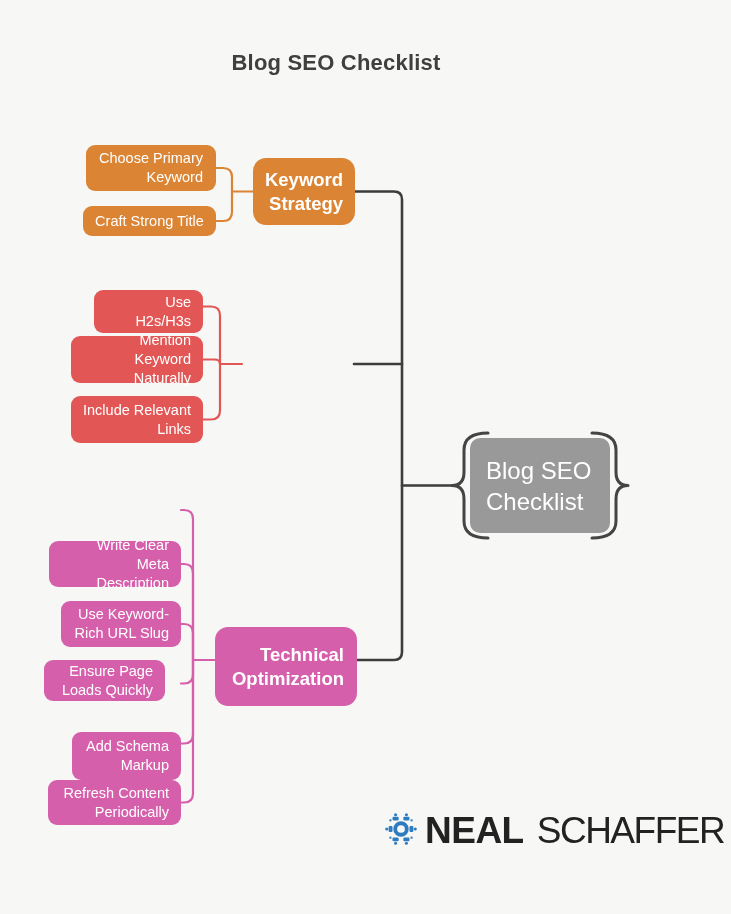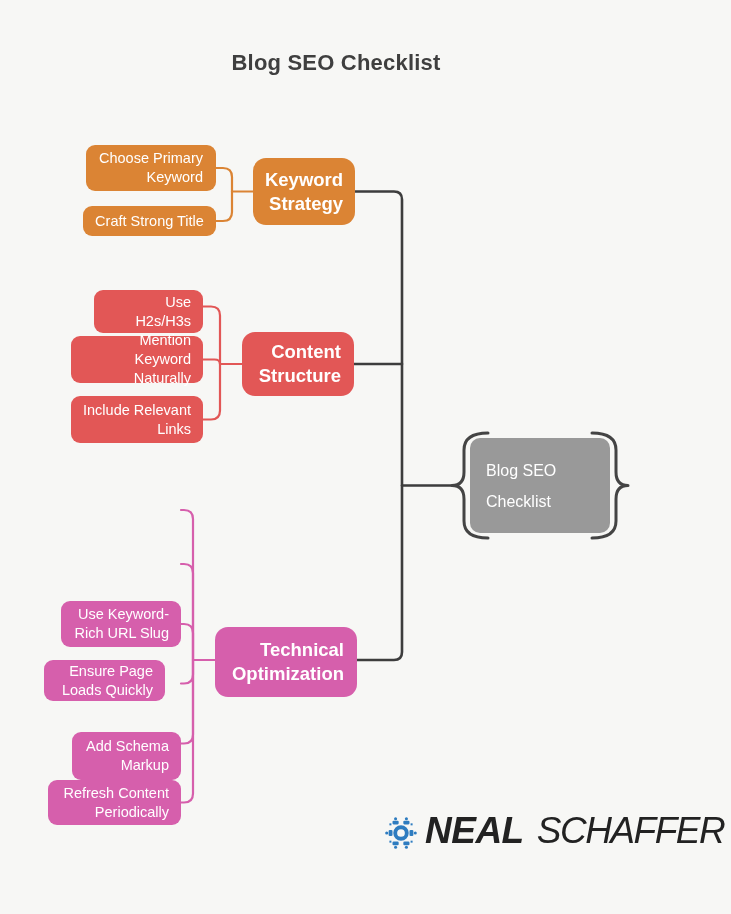--- a/index.html
+++ b/index.html
@@ -23,25 +23,25 @@
   .brace{stroke:var(--brace); stroke-width:3;}
   .node{
     position:absolute; z-index:2; box-sizing:border-box; color:#fff;
     display:flex; align-items:center; justify-content:flex-end;
     text-align:right; border-radius:9px; padding:0 12px;
     font-size:14.5px; line-height:19px;
   }
   .node.parent{border-radius:13px; font-weight:bold; font-size:18.5px; line-height:24px; padding:0 13px;}
   .node.center-node{
     border-radius:10px; justify-content:flex-start; text-align:left;
-    font-size:16px; line-height:31px; padding:0 16px; font-weight:400;
+    font-size:24px; line-height:31px; padding:0 16px; font-weight:400;
   }
   .orange{background:var(--orange);justify-content:center;} .red{background:var(--red);}
   .pink{background:var(--pink);} .gray{background:var(--gray);}
-  .logo{position:absolute; left:384px; top:810px; z-index:2; display:flex; align-items:flex-end;font-style:italic;}
+  .logo{position:absolute; left:384px; top:810px; z-index:2; display:flex; align-items:flex-start;}
   .logo svg{display:block; margin-right:7px;}
   .logo .neal{font-weight:700; font-size:37px; color:var(--logodark); letter-spacing:-.5px;}
   .logo .schaffer{font-weight:400; font-size:37px; color:var(--logodark); letter-spacing:-1.5px; margin-left:13px;}
 </style>
 </head>
 <body>
 
 <div class="canvas">
 
   <div class="title">Blog SEO Checklist</div>
@@ -106,27 +106,27 @@
         <div>Mention Keyword</div>
          <div>Naturally</div>
       </div>
   </div>
   <div class="node red" style="left:71px;top:396px;width:132px;height:47px">
     <div>
         <div>Include Relevant</div>
          <div>Links</div>
       </div>
   </div>
-  <div class="node parent red" style="left:242px;top:332px;width:112px;height:64px">
+
+  <div class="node pink" style="left:49px;top:541px;width:132px;height:46px">
     <div>
-        <div>Content</div>
-         <div>Structure</div>
+        <div>Write Clear Meta</div>
+         <div>Description</div>
       </div>
   </div>
-
   <div class="node pink" style="left:61px;top:601px;width:120px;height:46px">
     <div>
         <div>Use Keyword-</div>
          <div>Rich URL Slug</div>
       </div>
   </div>
   <div class="node pink" style="left:44px;top:660px;width:121px;height:41px">
     <div>
         <div>Ensure Page</div>
          <div>Loads Quickly</div>
@@ -137,21 +137,21 @@
         <div>Add Schema</div>
          <div>Markup</div>
       </div>
   </div>
   <div class="node pink" style="left:48px;top:780px;width:133px;height:45px">
     <div>
         <div>Refresh Content</div>
          <div>Periodically</div>
       </div>
   </div>
-  <div class="node parent pink" style="left:215px;top:627px;width:142px;height:70px">
+  <div class="node parent pink" style="left:215px;top:627px;width:142px;height:79px">
     <div>
         <div>Technical</div>
          <div>Optimization</div>
       </div>
   </div>
 
   <div class="node center-node gray" style="left:470px;top:438px;width:140px;height:95px">
     <div>
         <div>Blog SEO</div>
          <div>Checklist</div>

